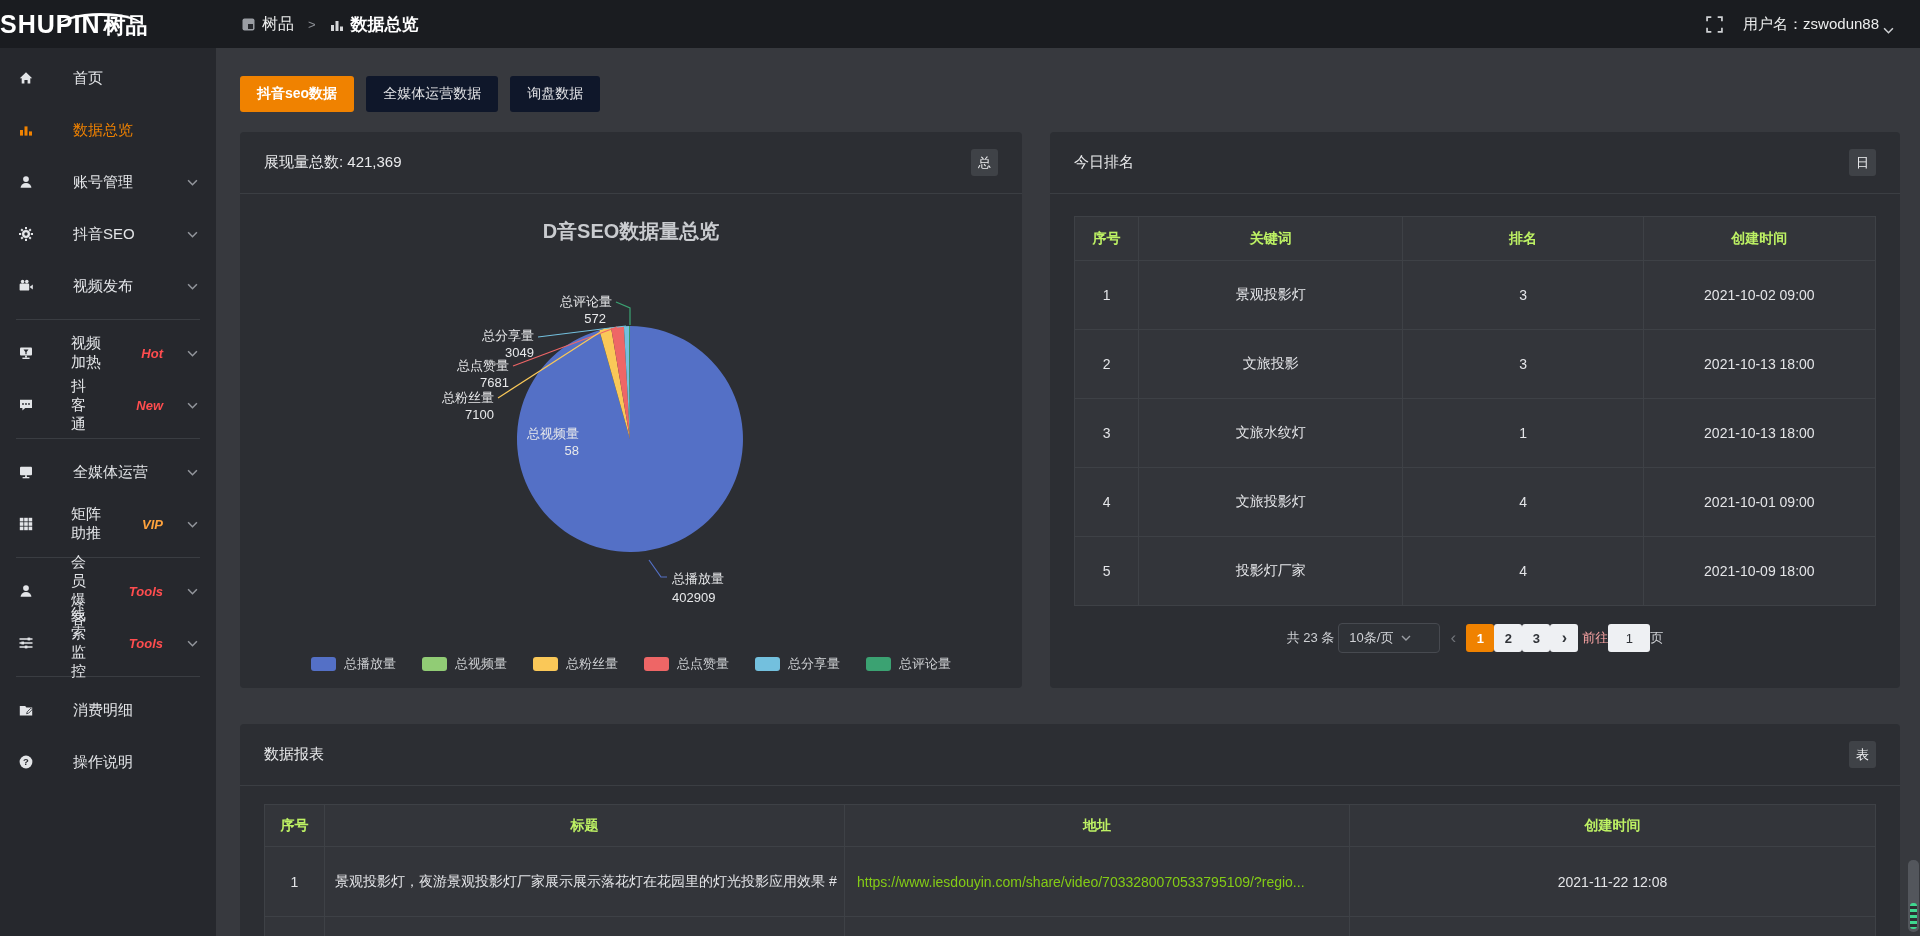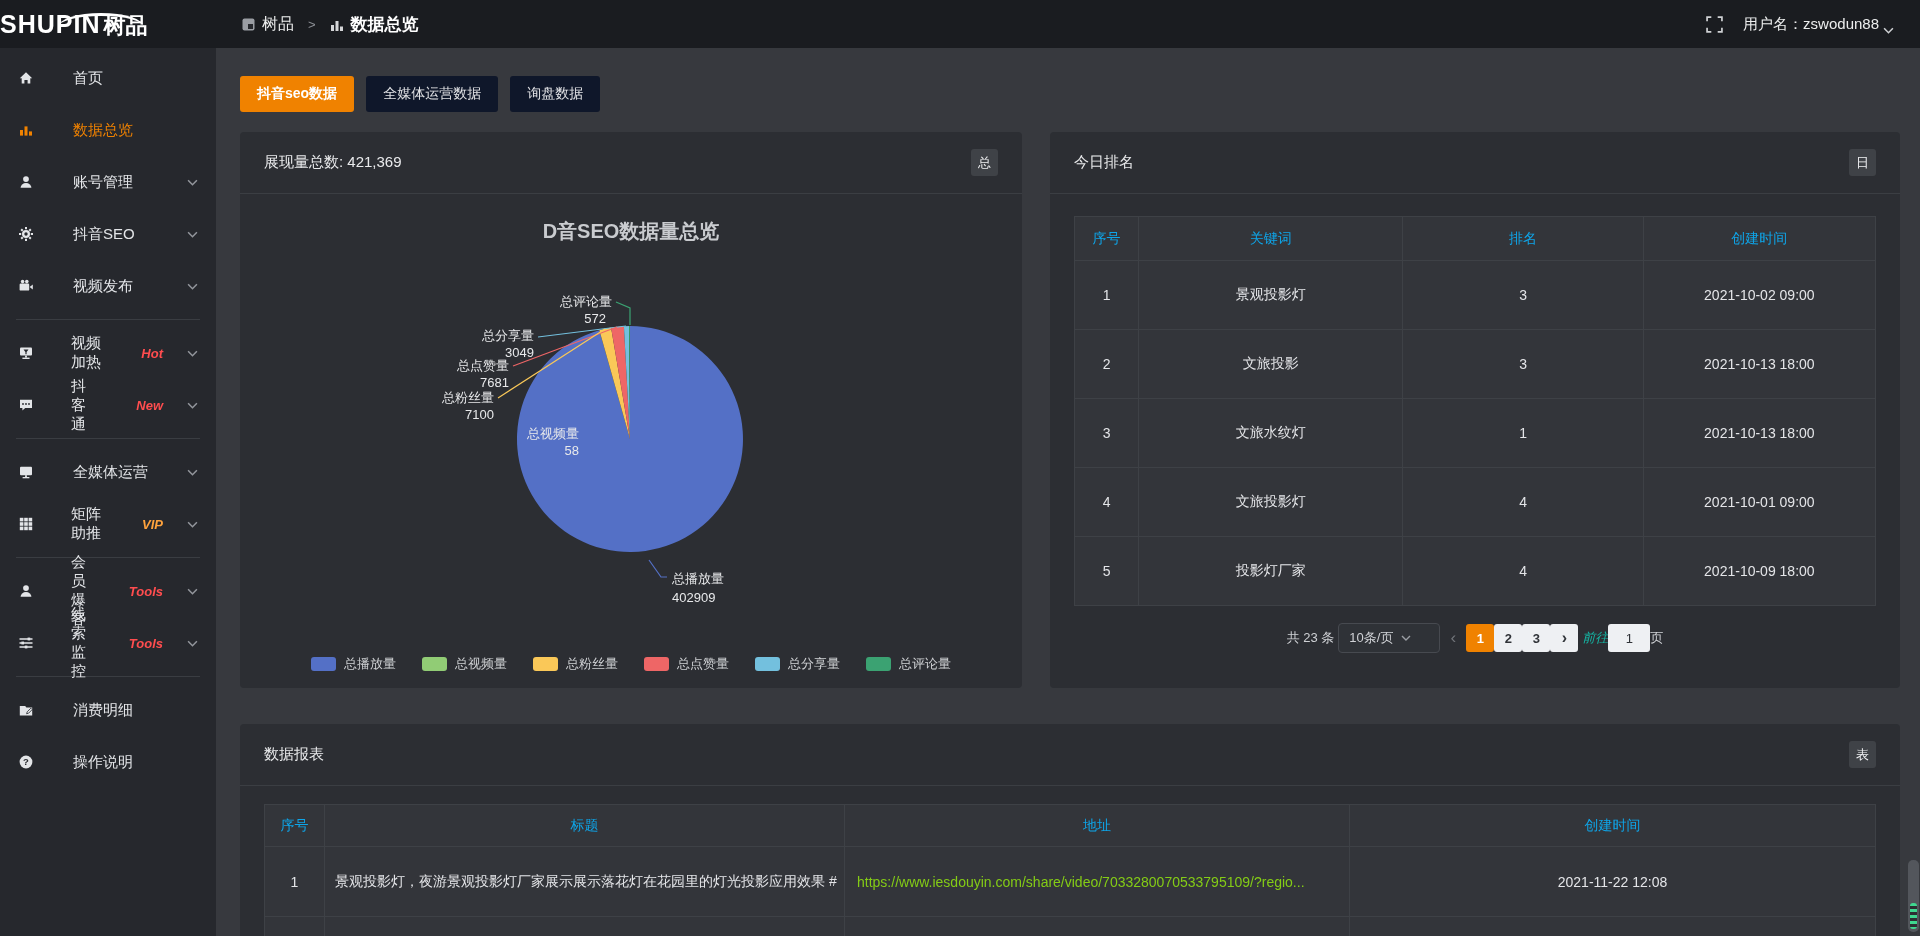--- a/index.html
+++ b/index.html
@@ -59,36 +59,36 @@
   .legend { position:absolute; bottom:14px; left:0; width:100%; display:flex;
     justify-content:center; gap:26px; }
   .legend-item { display:flex; align-items:center; gap:8px; cursor:pointer; }
   .legend-swatch { width:25px; height:14px; border-radius:3px; }
   .legend-label { font-size:13px; color:#d0d2d5; }
 
   .rank-panel { flex:1; height:556px; }
   .data-table { border-collapse:collapse; table-layout:fixed; background:#33353a; width:100%; }
   .data-table th, .data-table td { border:1px solid #3e4146; text-align:center;
     font-size:14px; font-weight:400; color:#e4e5e8; }
-  .data-table th { height:44px; color:#0ea5e9; font-weight:400; }
+  .data-table th { height:44px; color:#bef264; font-weight:700; }
   .rank-table-wrap { margin:22px 24px 0 24px; }
   .rank-table td { height:69px; }
 
   .pagination { margin-top:17px; display:flex; align-items:center; justify-content:center; gap:0; }
   .pg-total { font-size:13px; color:#cfd1d5; margin-right:4px; }
   .pg-select { height:30px; min-width:102px; background:#2f3237; border:1px solid #474a50;
     border-radius:4px; display:flex; align-items:center; gap:8px;
     font-size:13px; color:#d0d2d6; padding:0 10px; cursor:pointer; }
   .pg-prev { width:26px; height:28px; display:flex; align-items:center; justify-content:center;
     color:#71747a; font-size:17px; cursor:default; }
   .pg-num { min-width:28px; height:28px; border-radius:3px; background:#eef0f3; color:#303338;
     font-size:13px; font-weight:600; display:flex; align-items:center; justify-content:center; cursor:pointer; }
   .pg-num.active { background:#f08200; color:#fff; }
   .pg-next { font-size:16px; font-weight:700; }
-  .pg-goto { font-size:13px; color:#14b8a6; margin-left:4px;font-style:italic; }
+  .pg-goto { font-size:13px; color:#fca5a5; margin-left:4px; }
   .pg-input { width:42px; height:28px; border:none; border-radius:3px; background:#eef0f3;
     color:#303338; font-size:13px; text-align:center; font-family:inherit; }
   .pg-unit { font-size:13px; color:#cfd1d5; }
 
   .report-panel { margin-top:36px; height:400px; }
   .report-table-wrap { margin:18px 24px 0 24px; }
   .report-table td { height:70px; }
   .report-table .cell-title { text-align:left; padding:0 10px; white-space:nowrap; overflow:hidden; }
   .report-table .cell-url { text-align:left; padding:0 12px; white-space:nowrap; overflow:hidden; }
   .report-table a { color:#84cc16; text-decoration:none; font-size:14px; }

